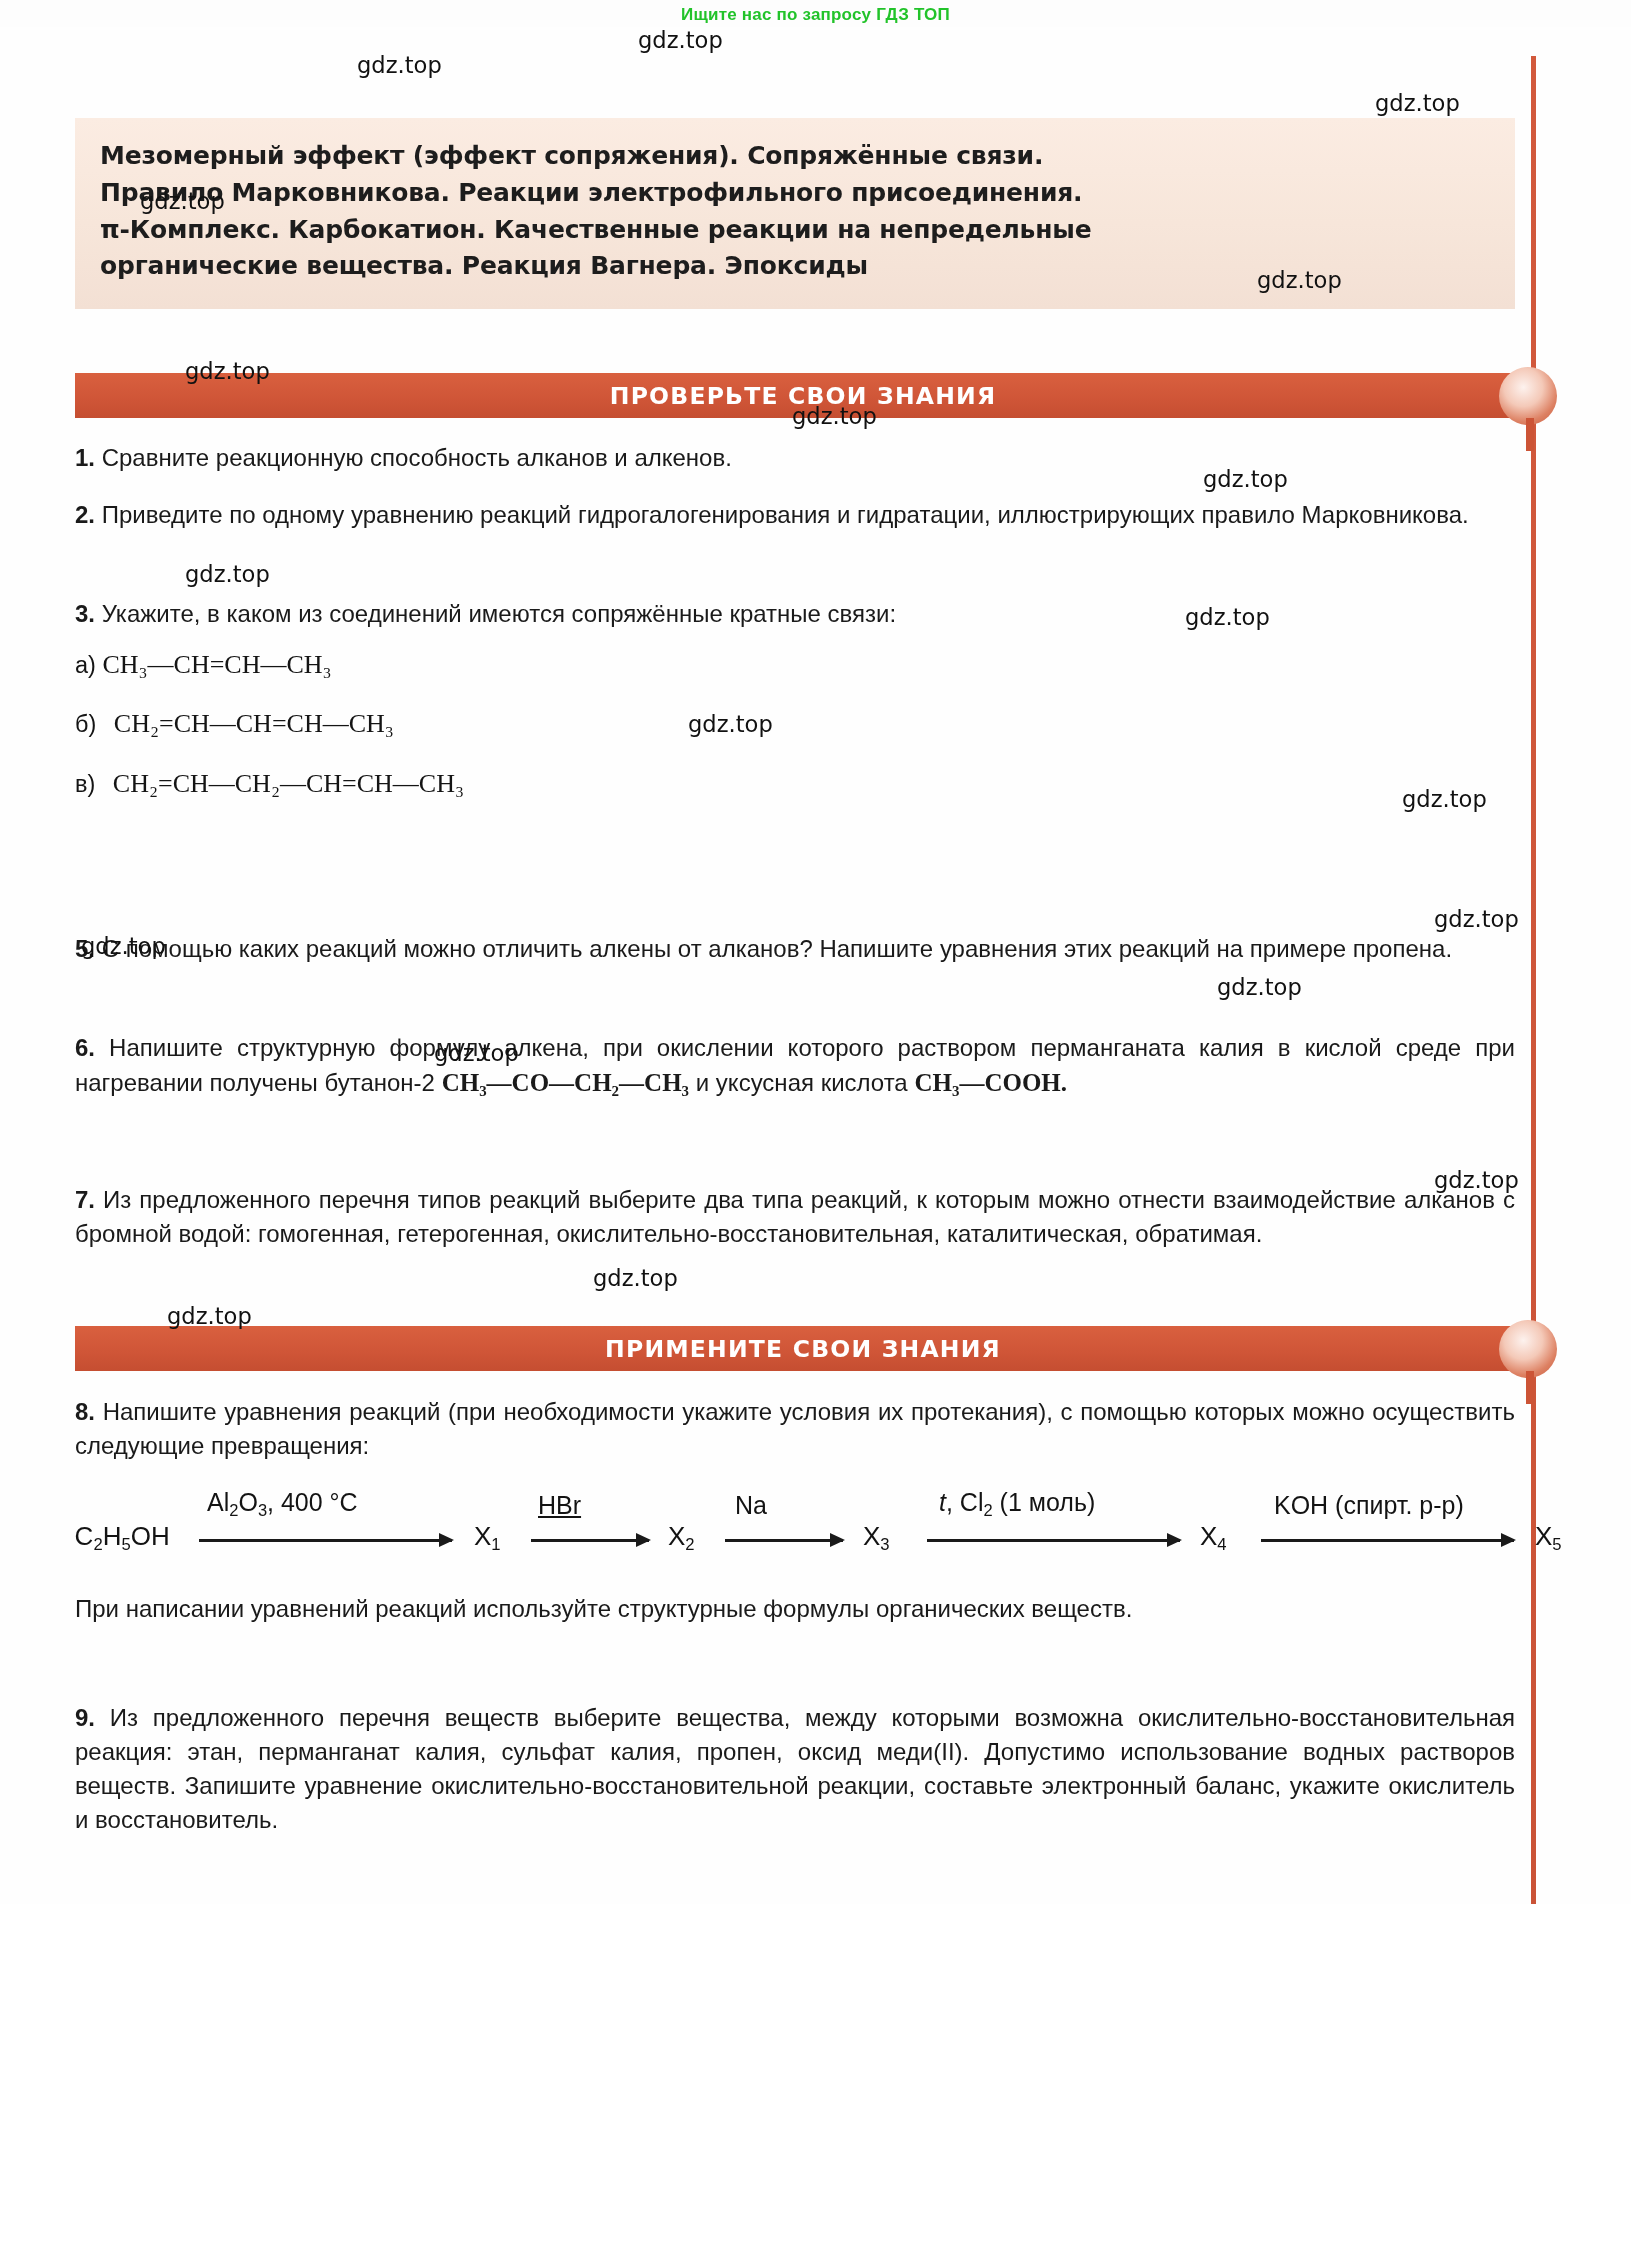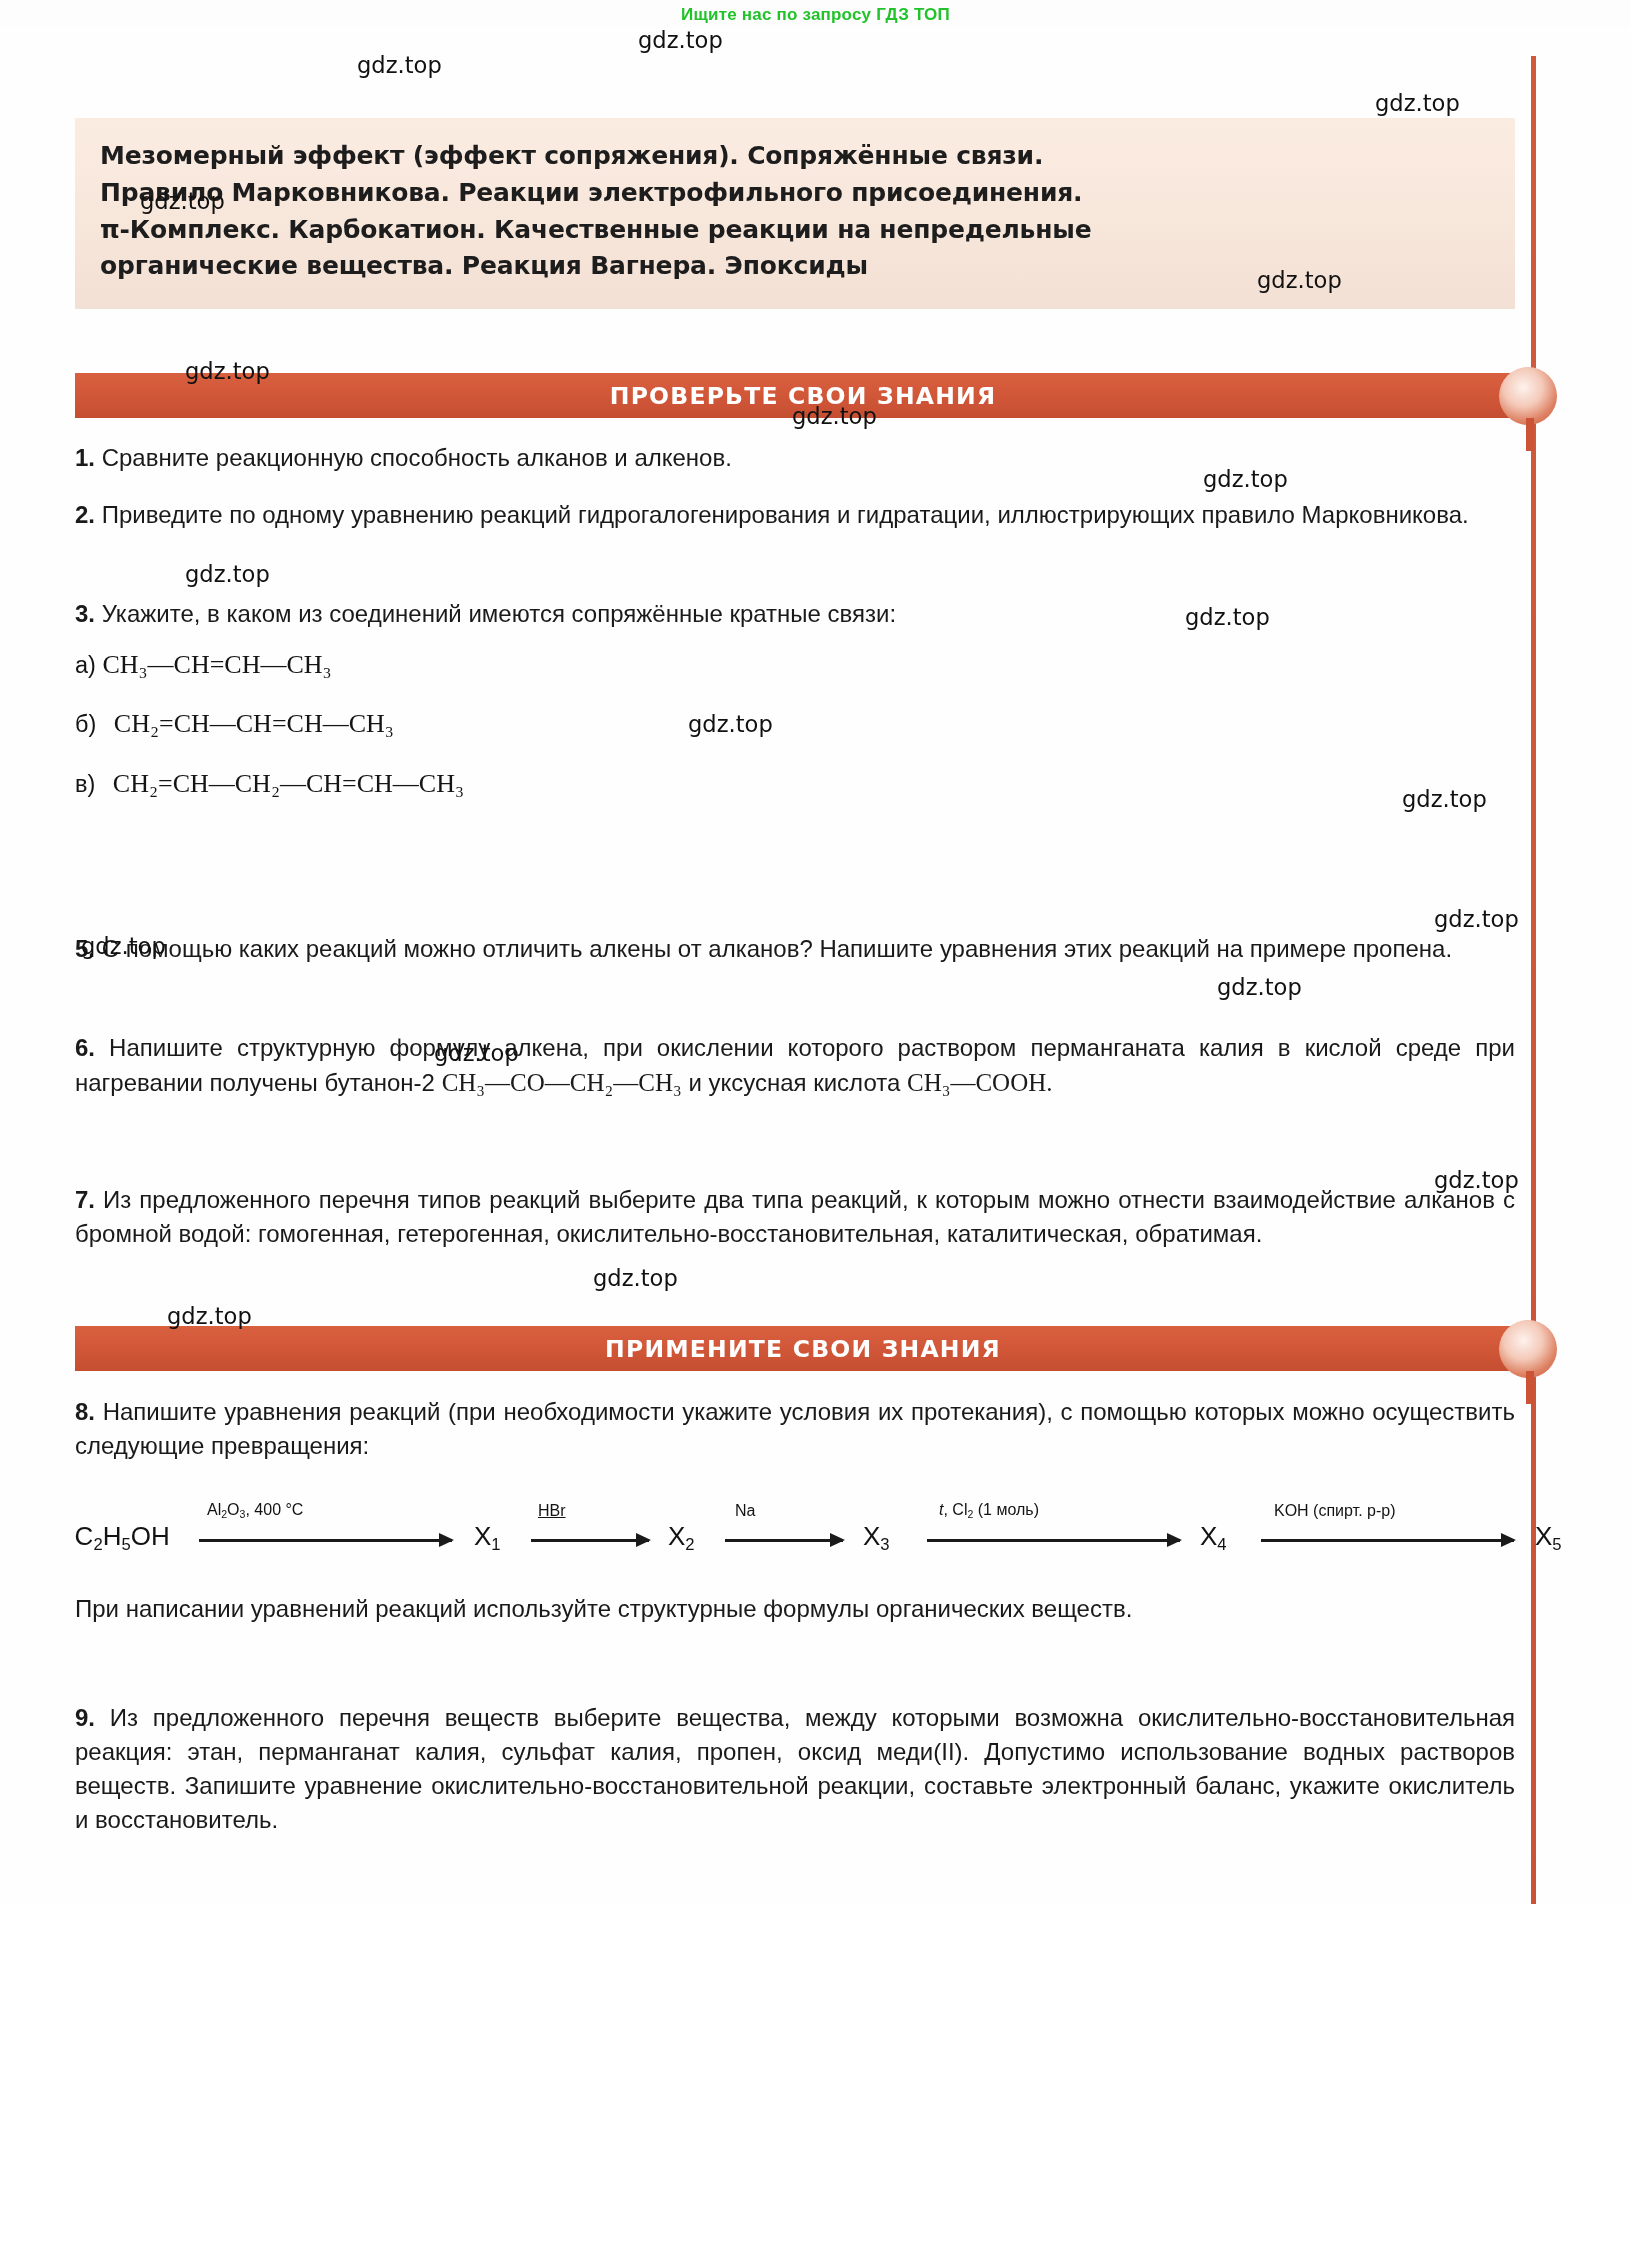--- a/index.html
+++ b/index.html
@@ -129,20 +129,21 @@
   }
   .fl-label {
     font-family: "Liberation Sans", sans-serif;
     font-size: 23.5px;
   }
 
   
   .chem {
     font-family: "Liberation Serif", serif;
     font-size: 25px;
+    font-weight: bold;
   }
 
   
   .scheme {
     position: absolute;
     left: 71px;
     top: 1478px;
     width: 1447px;
     height: 100px;
   }
@@ -151,21 +152,21 @@
     bottom: 23.5px;
     font-family: "Liberation Sans", sans-serif;
     font-size: 26px;
     color: #131313;
     white-space: nowrap;
   }
   .scheme .term sub { font-size: .64em; vertical-align: -.3em; }
   .scheme .cond {
     position: absolute;
     font-family: "Liberation Sans", sans-serif;
-    font-size: 16px;
+    font-size: 25px;
     color: #131313;
     white-space: nowrap;
   }
   .scheme .cond sub { font-size: .66em; vertical-align: -.3em; }
   .scheme .arrow {
     position: absolute;
     bottom: 36px;
     height: 2.7px;
     background: #1a1a1a;
   }

